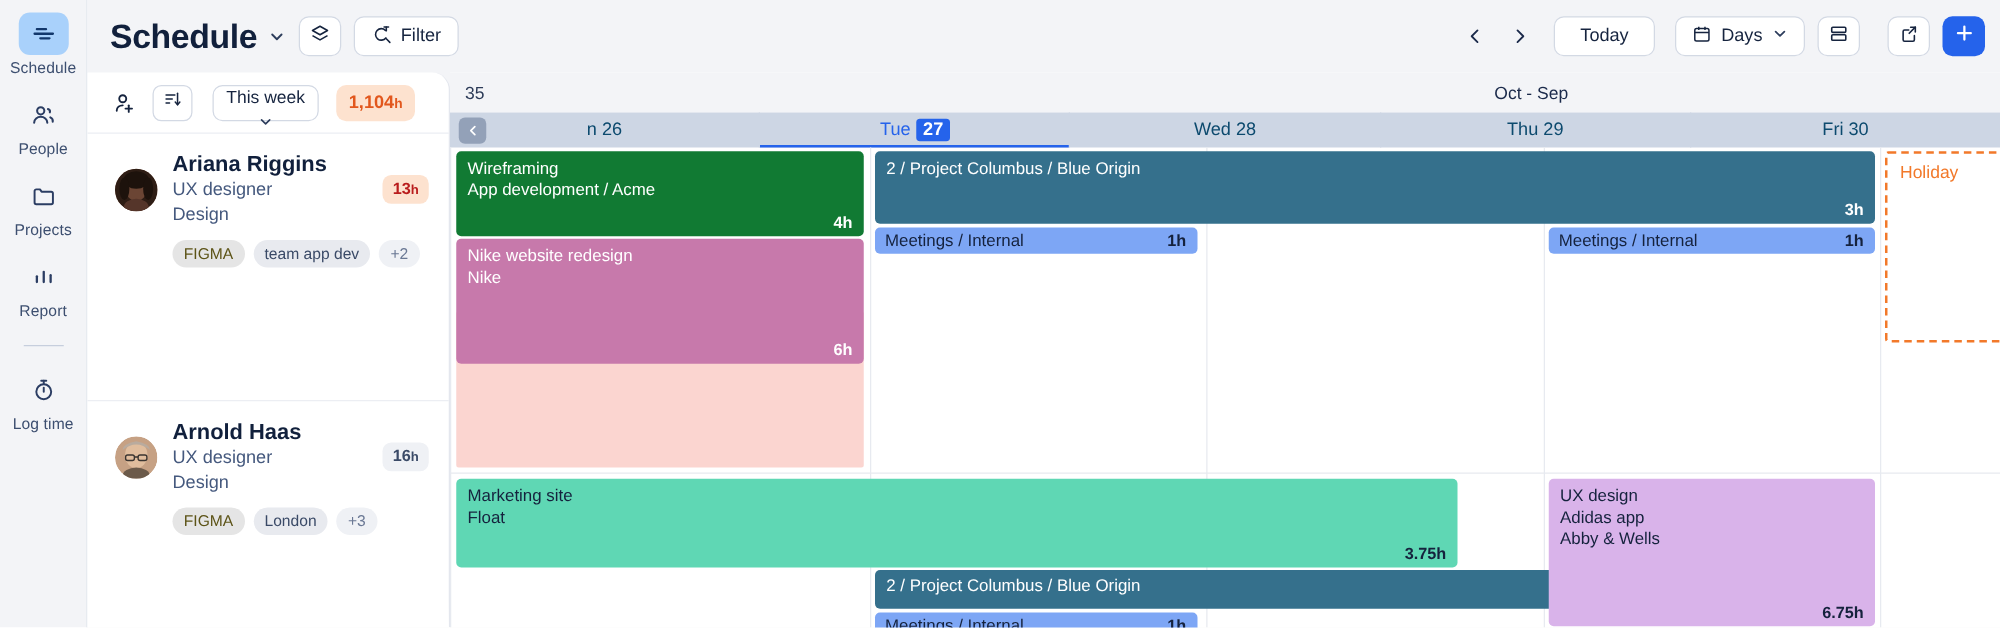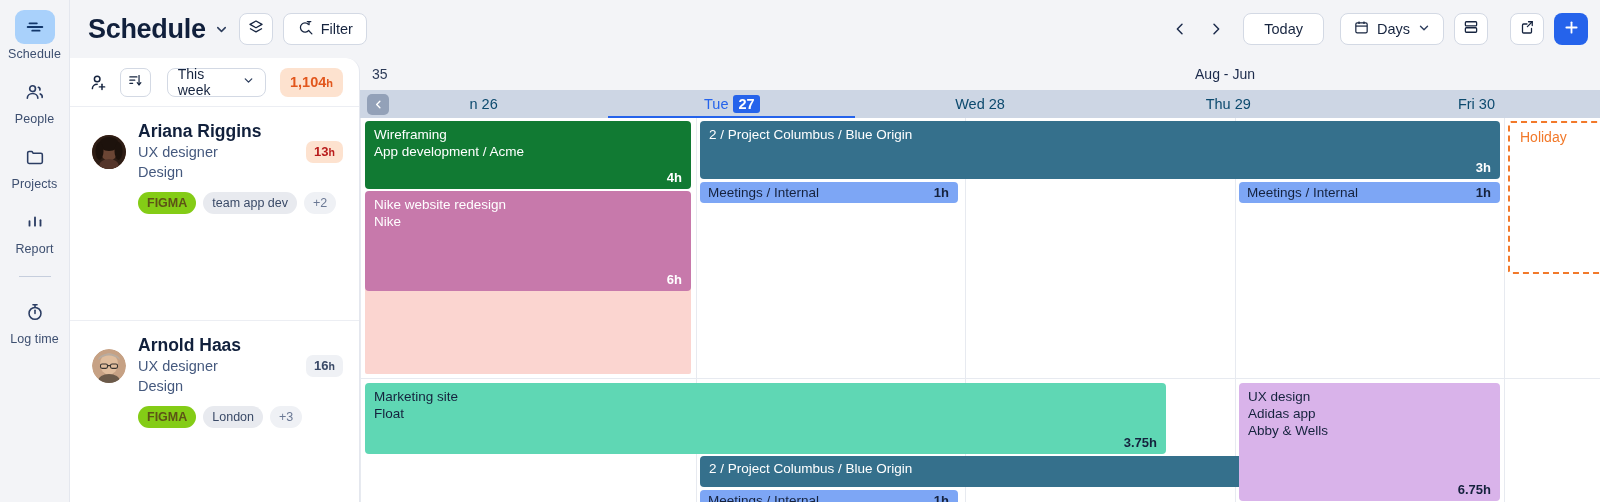--- a/index.html
+++ b/index.html
@@ -81,21 +81,21 @@
     height: 48px; display: flex; align-items: center; gap: 10px; padding: 0 16px;
   }
   .icon-plain { width: 26px; height: 26px; display:flex; align-items:center; justify-content:center; cursor:pointer; color:#16243f; }
   .mini-btn {
     width: 32px; height: 29px; border: 1px solid #d3d9e4; border-radius: 7px; background:#fff;
     display:flex; align-items:center; justify-content:center; cursor:pointer; color:#16243f;
   }
   .week-sel {
     height: 29px; border: 1px solid #d3d9e4; border-radius: 8px; background: #fff;
     display: flex; align-items: center; gap: 6px; padding: 0 10px; cursor: pointer;
-    font-size: 14px; color: #16243f; margin-left: 6px;
+    font-size: 14px; color: #16243f; margin-left: 6px; flex-direction: column;
   }
   .hours-badge {
     height: 29px; border-radius: 8px; background: #fde2cf; color: #e2571d;
     display: flex; align-items: baseline; padding: 0 10px; font-size: 14.5px;
     font-weight: 600; margin-left: 4px; line-height: 29px;
   }
   .hours-badge .u { font-size: 11px; }
 
   .person {
     position: absolute; left: 0; width: 289px; padding: 14px 16px 0 22px;
@@ -113,21 +113,21 @@
     font-size: 13px; font-weight: 700; line-height: 17px;
   }
   .phours .u { font-size: 10.5px; font-weight: 700; }
   .ph-orange { background: #fde2cf; color: #b91c1c; }
   .ph-grey { background: #eff1f5; color: #3a4a67; }
   .tags { display: flex; gap: 7px; margin: 10px 0 0 46px; }
   .tag {
     border-radius: 11px; padding: 2px 9px; font-size: 12.5px; line-height: 18px;
     color: #3a4a67; background: #e8eaef; white-space: nowrap;
   }
-  .tag.figma { background: #84cc16; color: #5c5316; font-weight: bold; }
+  .tag.figma { background: #e5e5e5; color: #5c5316; }
   .tag.more { background: #eff1f5; color: #6a7894; }
 
   
   .cal { position: absolute; left: 290px; top: 58px; right: 0; bottom: 0; background: #fff; }
   .cal-month {
     height: 32px; background: #f3f4f7; position: relative;
     display: flex; align-items: center;
   }
   .weeknum { position: absolute; left: 12px; font-size: 14px; color: #2b3a57; }
   .month-label { width: 100%; text-align: center; font-size: 14px; color: #1b2a4b; padding-left: 490px;}
@@ -415,21 +415,21 @@
           <span class="tag">London</span>
           <span class="tag more">+3</span>
         </div>
       </div>
     </div>
 
     <div class="cal">
 
       <div class="cal-month">
         <span class="weeknum">35</span>
-        <span class="month-label">Aug - Jun</span>
+        <span class="month-label">Oct - Sep</span>
       </div>
 
       <div class="cal-days">
         <div class="nav-pill">
           <svg width="11" height="11" viewBox="0 0 24 24" fill="none" stroke="#fff" stroke-width="3" stroke-linecap="round" stroke-linejoin="round">
               <polyline points="15 5 8 12 15 19"></polyline>
             </svg>
         </div>
         <div class="day">
             <span>n 26</span>

